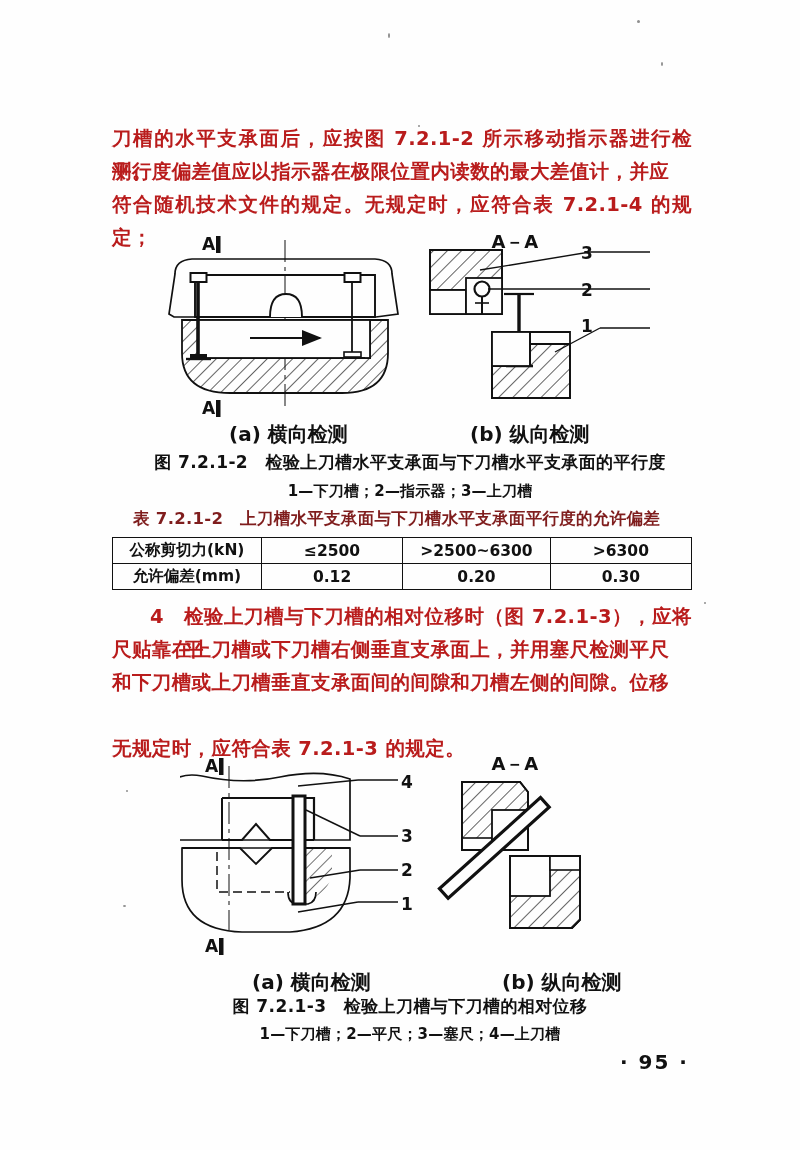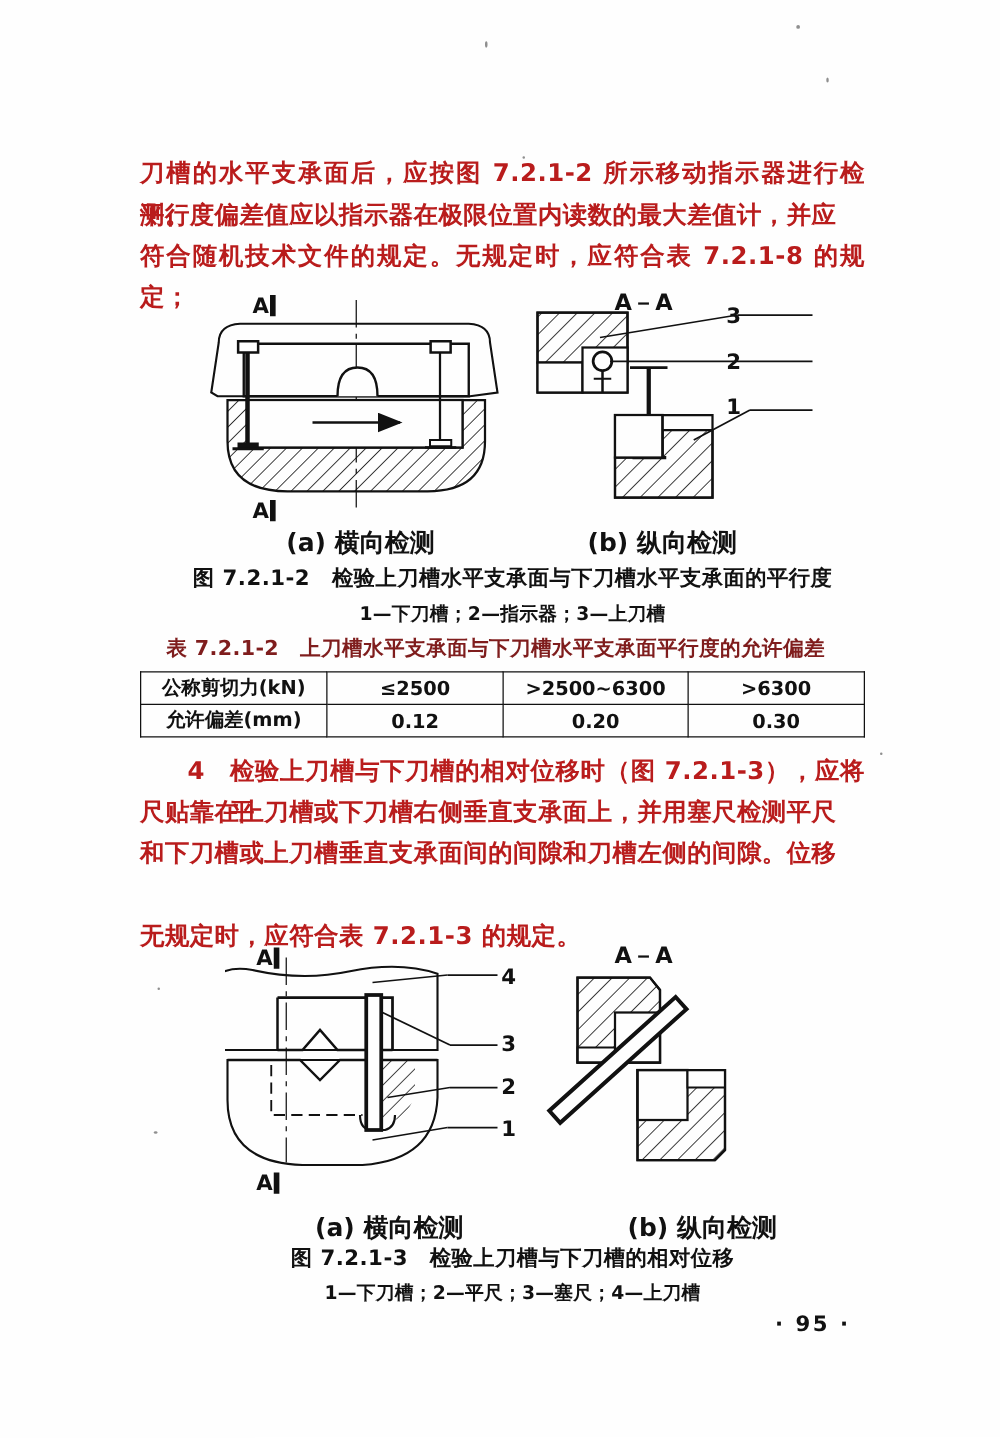--- a/index.html
+++ b/index.html
@@ -60,21 +60,21 @@
   }
   .tabtitle {
     position: absolute;
     font-size: 16.5px;
     font-weight: 700;
     color: #7f1d1d;
     letter-spacing: 0.3px;
   }
   .pagenum {
     position: absolute;
-    font-size: 17px;
+    font-size: 20px;
     font-weight: 600;
     letter-spacing: 2px;
     color: #111;
   }
 
   
   .tbl {
     position: absolute;
     border-collapse: collapse;
     font-size: 15.5px;
@@ -115,21 +115,21 @@
   <div class="speck" style="left:388px;top:33px;width:2px;height:5px;"></div>
   <div class="speck" style="left:637px;top:20px;width:3px;height:3px;"></div>
   <div class="speck" style="left:661px;top:62px;width:2px;height:4px;"></div>
   <div class="speck" style="left:418px;top:125px;width:2px;height:2px;"></div>
   <div class="speck" style="left:126px;top:790px;width:2px;height:2px;"></div>
   <div class="speck" style="left:123px;top:905px;width:3px;height:2px;"></div>
   <div class="speck" style="left:704px;top:602px;width:2px;height:2px;"></div>
 
   <div class="para" style="left:112px;top:122px;width:580px;">刀槽的水平支承面后，应按图 7.2.1-2 所示移动指示器进行检测。</div>
   <div class="para" style="left:112px;top:155px;width:580px;">平行度偏差值应以指示器在极限位置内读数的最大差值计，并应</div>
-  <div class="para" style="left:112px;top:188px;width:580px;">符合随机技术文件的规定。无规定时，应符合表 7.2.1-8 的规定；</div>
+  <div class="para" style="left:112px;top:188px;width:580px;">符合随机技术文件的规定。无规定时，应符合表 7.2.1-4 的规定；</div>
 
   <div class="figbox" style="left:130px;top:228px;width:560px;height:190px;">
     <svg width="560" height="190" viewBox="0 0 560 190">
       <defs>
         <pattern id="h45" width="9" height="9" patternTransform="rotate(45)" patternUnits="userSpaceOnUse">
           <line x1="0" y1="0" x2="0" y2="9" stroke="#111" stroke-width="1.3"></line>
         </pattern>
         <pattern id="h45b" width="10" height="10" patternTransform="rotate(45)" patternUnits="userSpaceOnUse">
           <line x1="0" y1="0" x2="0" y2="10" stroke="#111" stroke-width="1.3"></line>
         </pattern>

